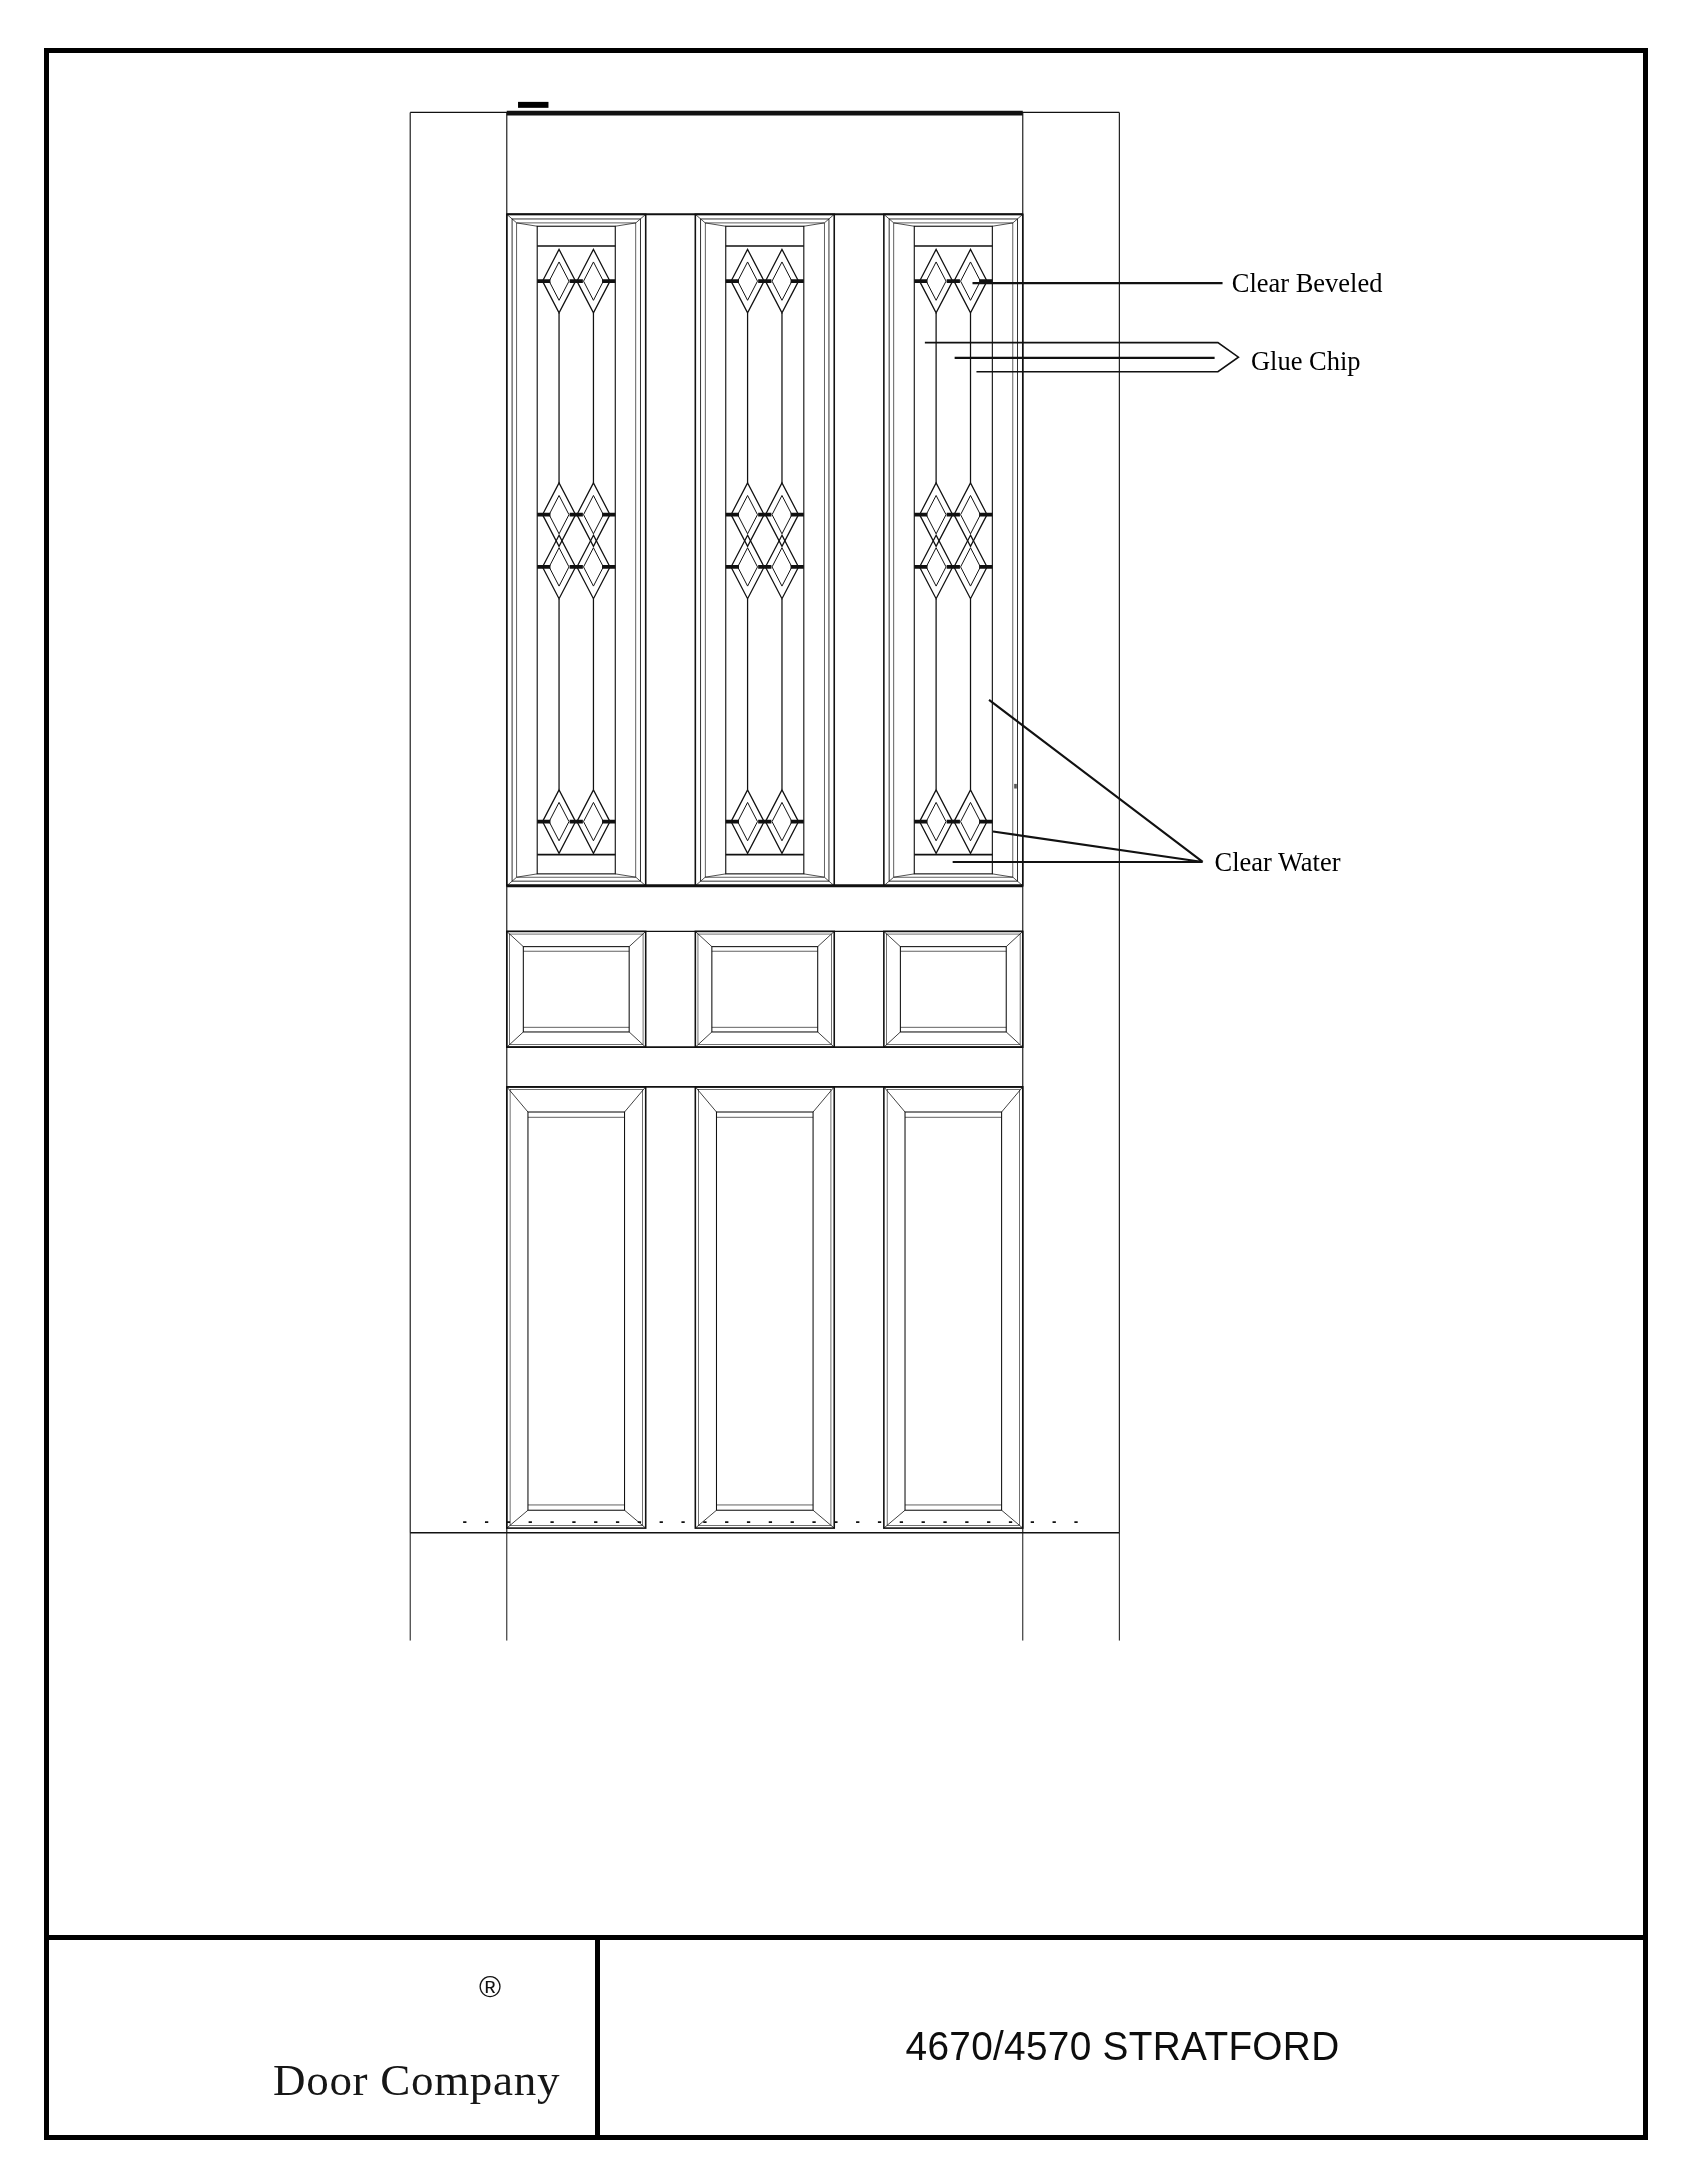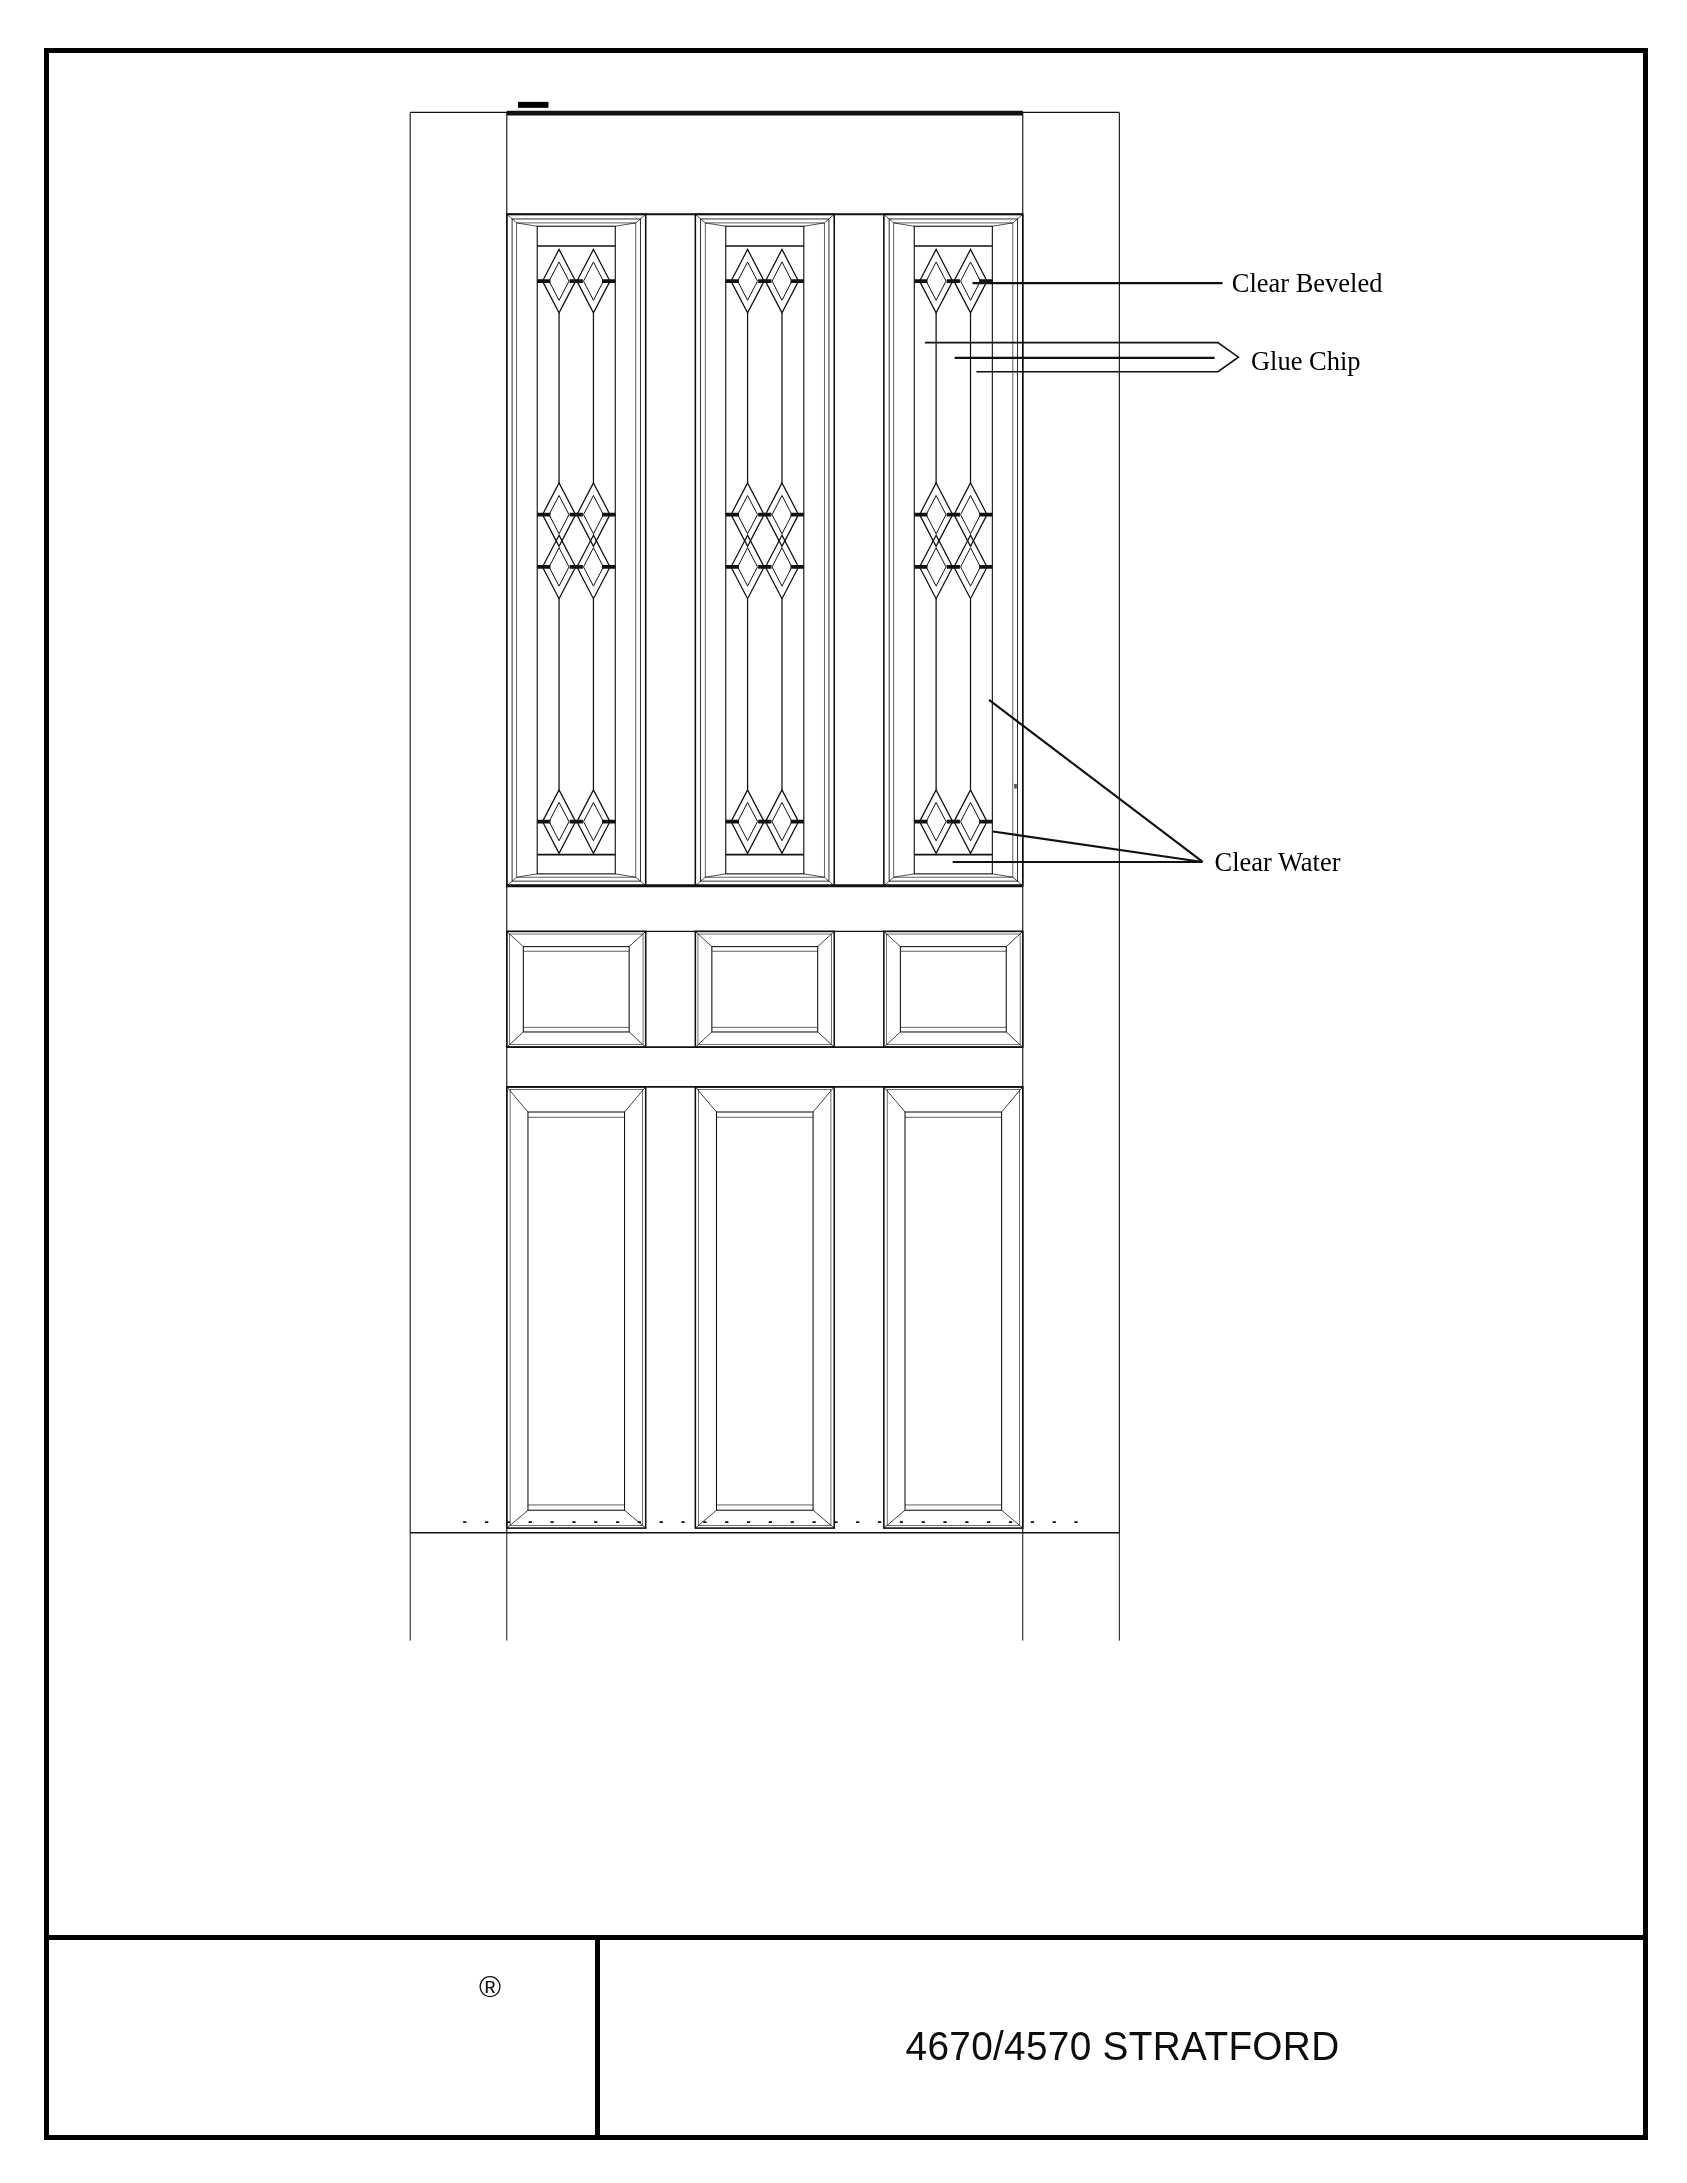--- a/index.html
+++ b/index.html
@@ -135,16 +135,17 @@
     <g>
       <path class="ln" stroke="#000" stroke-width="3.2" d="M1495,1058 L1818,1303 M1440,1303 L1818,1303 M1501,1257 L1818,1303"></path>
       <text class="lbl" x="1836" y="1317">Clear Water</text>
     </g>
   </svg>
 
   <div id="title-divider-h"></div>
   <div id="title-divider-v"></div>
 
   <div id="logo-reg">®</div>
+  <div id="logo-sub">Door Company</div>
 
   <div id="model-text">4670/4570 STRATFORD</div>
 </div>
 
 
 </body></html>

